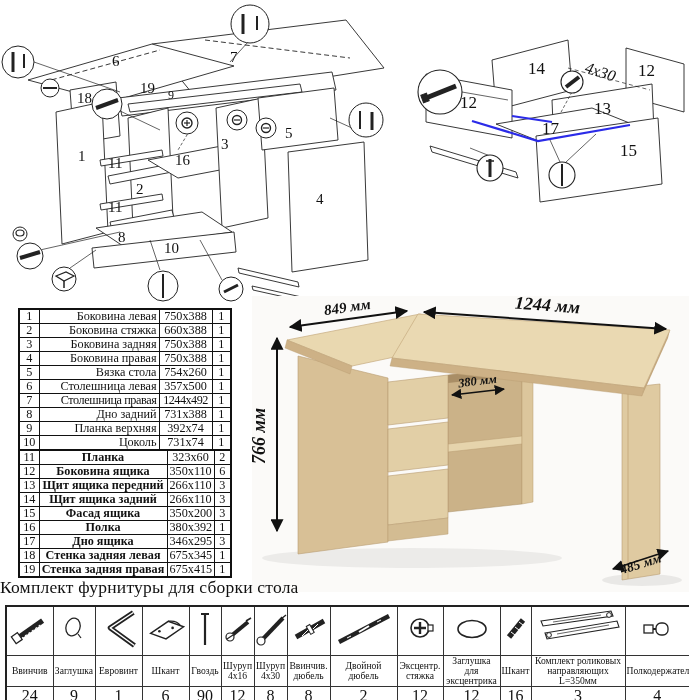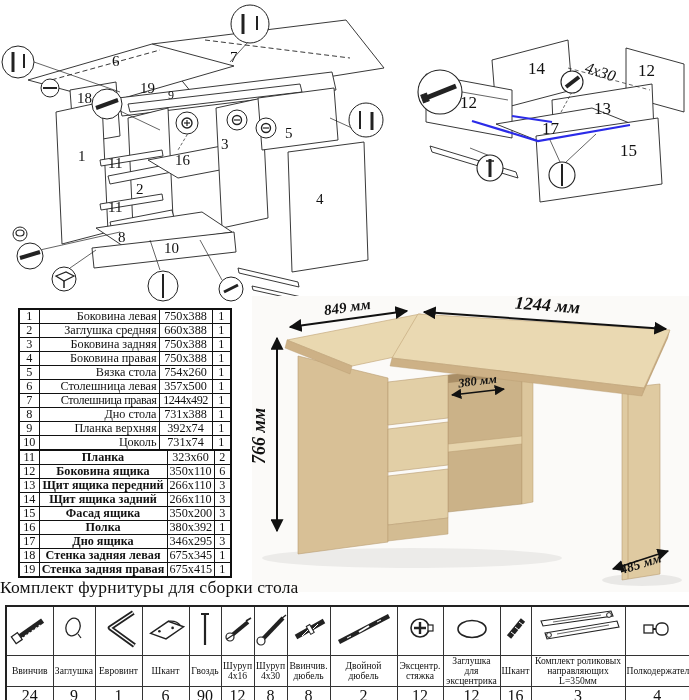--- a/index.html
+++ b/index.html
@@ -201,21 +201,21 @@
         </colgroup>
       <tbody>
           <tr>
             <td class="c">1</td>
             <td class="nm">Боковина левая</td>
             <td class="c">750x388</td>
             <td class="c">1</td>
           </tr>
       <tr>
             <td class="c">2</td>
-            <td class="nm">Заглушка средняя</td>
+            <td class="nm">Боковина стяжка</td>
             <td class="c">660x388</td>
             <td class="c">1</td>
           </tr>
       <tr>
             <td class="c">3</td>
             <td class="nm">Боковина задняя</td>
             <td class="c">750x388</td>
             <td class="c">1</td>
           </tr>
       <tr>
@@ -237,21 +237,21 @@
             <td class="c">1</td>
           </tr>
       <tr>
             <td class="c">7</td>
             <td class="nm" style="letter-spacing:-0.4px">Столешница правая</td>
             <td class="c" style="letter-spacing:-0.5px">1244x492</td>
             <td class="c">1</td>
           </tr>
       <tr>
             <td class="c">8</td>
-            <td class="nm">Дно стола</td>
+            <td class="nm">Дно задний</td>
             <td class="c">731x388</td>
             <td class="c">1</td>
           </tr>
       <tr>
             <td class="c">9</td>
             <td class="nm">Планка верхняя</td>
             <td class="c">392x74</td>
             <td class="c">1</td>
           </tr>
       <tr>

